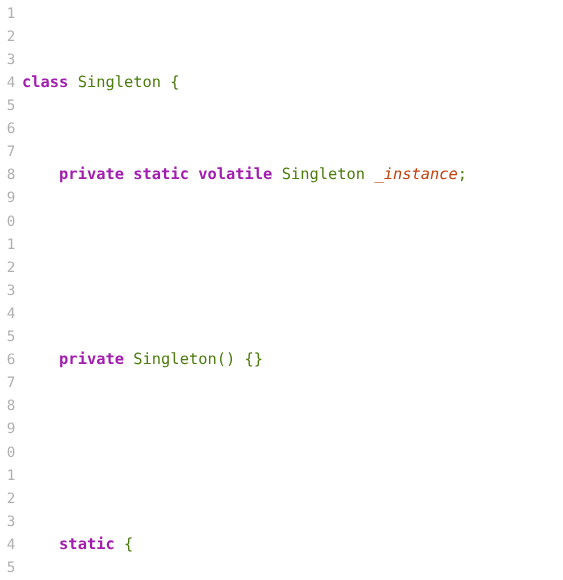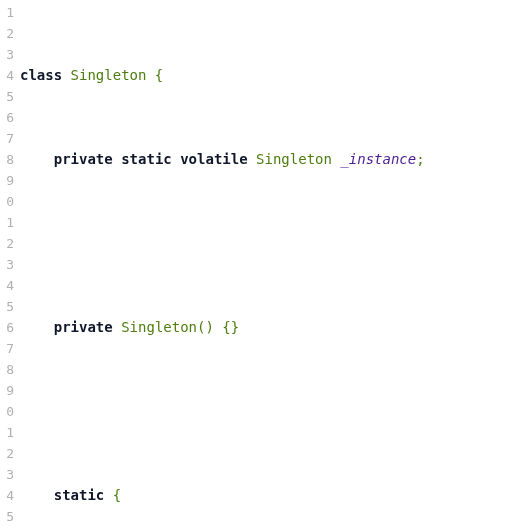--- a/index.html
+++ b/index.html
@@ -30,22 +30,22 @@
     position: relative;
     flex: 1;
     white-space: pre;
     padding-top: 2px;
     padding-left: 6px;
   }
   .code .line {
     height: 21px;
     position: relative;
   }
-  .kw    { color: #0f172a; font-weight: bold; }       
-  .field { color: #4c1d95; font-style: italic; }          
+  .kw    { color: #a21caf; font-weight: bold; }       
+  .field { color: #c2410c; font-style: italic; }          
   .plain { color: #4d7c0f; }
 </style>
 </head>
 <body>
 
 <div class="editor">
   <div class="gutter">
     <div>1</div>
     <div>2</div>
     <div>3</div>

